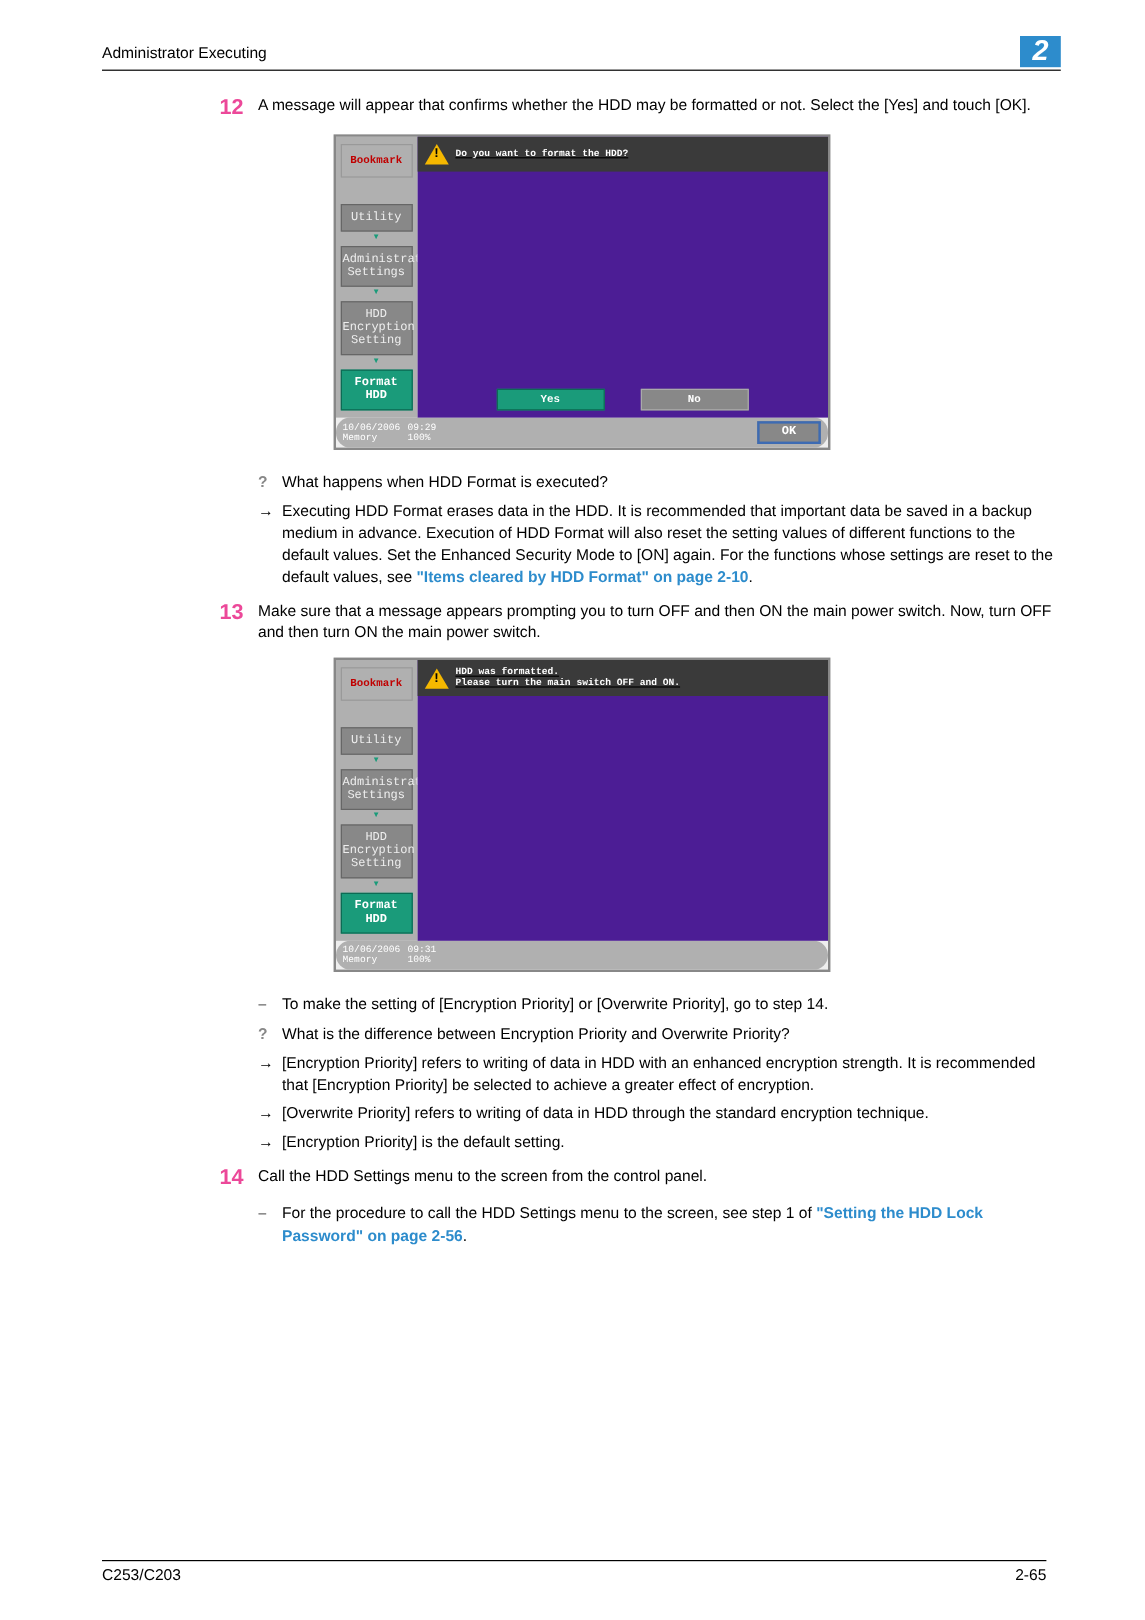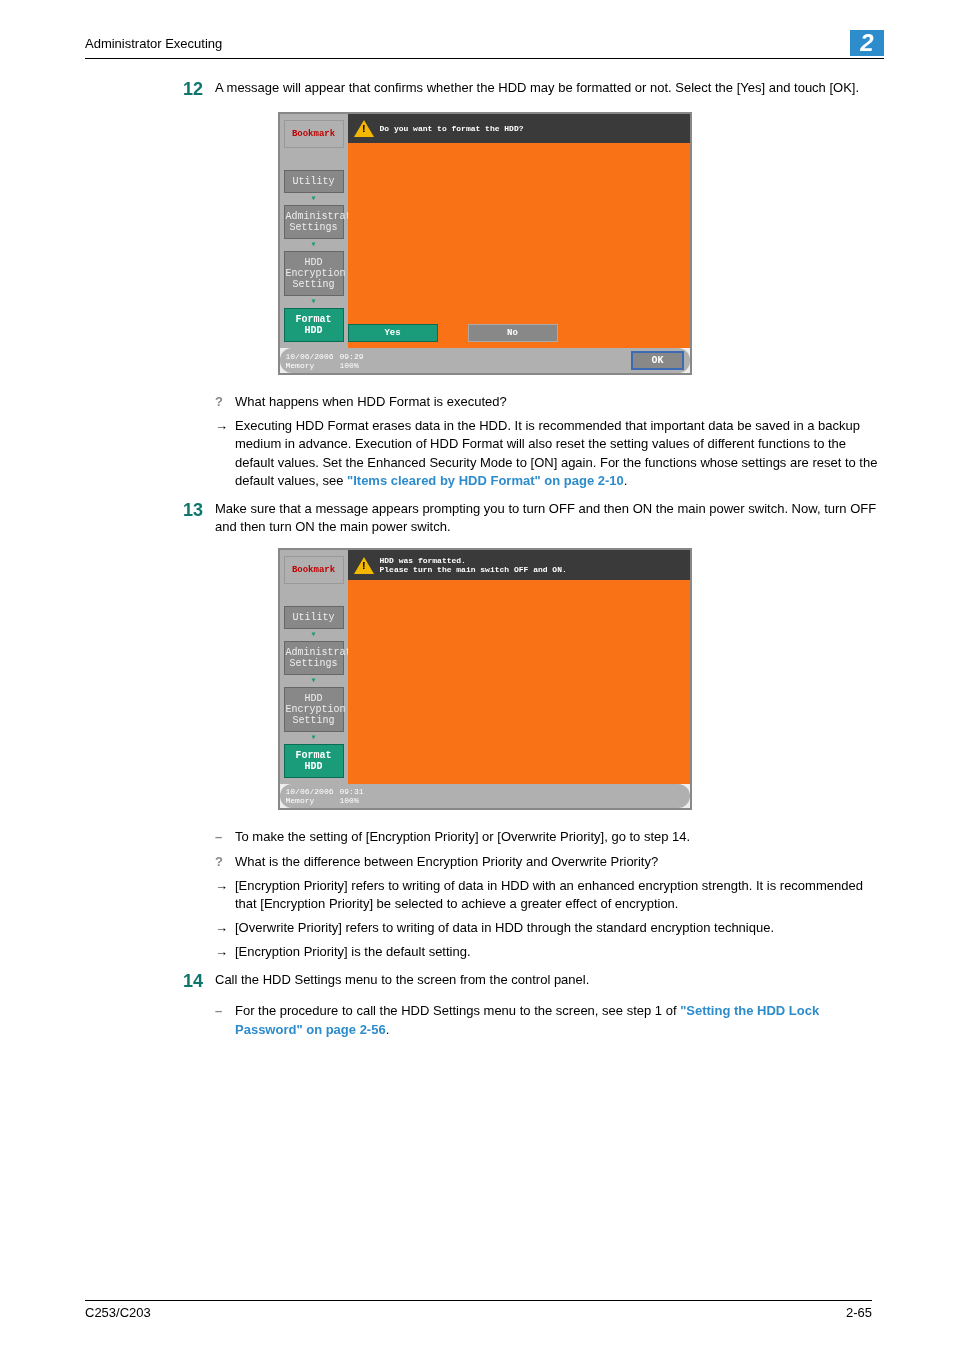--- a/index.html
+++ b/index.html
@@ -29,21 +29,21 @@
     font-weight: bold;
     font-size: 24px;
     font-style: italic;
     width: 34px;
     height: 26px;
     text-align: center;
     line-height: 26px;
   }
   .step-row { display: flex; margin-bottom: 10px; }
   .step-num {
-    color: #0f766e;
+    color: #ec4899;
     font-weight: bold;
     font-size: 18px;
     width: 50px;
     text-align: right;
     padding-right: 12px;
     flex-shrink: 0;
     margin-left: 80px;
   }
   .step-content { flex: 1; line-height: 1.4; }
   .indented-list { margin-left: 130px; margin-bottom: 10px; }
@@ -96,23 +96,24 @@
   }
   .ds-crumb.active {
     background: #1a9b7a;
     color: #fff;
     font-weight: bold;
     border: 1px solid #0c6b54;
   }
   .ds-arrow { text-align: center; color: #1a9b7a; font-size: 10px; line-height: 8px; }
   .ds-main {
     flex: 1;
-    background: #f97316;
+    background: #4c1d95;
     position: relative;
     min-height: 230px;
+    text-decoration: underline;
   }
   .ds-msgbar {
     display: flex;
     align-items: center;
     gap: 6px;
     padding: 6px;
     background: #3a3a3a;
     color: #fff;
     font-weight: bold;
     font-size: 8px;
@@ -130,21 +131,21 @@
     left: -3px; top: 3px;
     color: #000;
     font-size: 11px;
     font-weight: bold;
   }
   .ds-btnrow {
     position: absolute;
     bottom: 6px;
     left: 0; right: 0;
     display: flex;
-    justify-content: flex-start;
+    justify-content: center;
     gap: 30px;
   }
   .ds-btn {
     background: #888;
     color: #fff;
     border: 1px solid #aaa;
     padding: 3px 0;
     width: 90px;
     text-align: center;
     font-weight: bold;

